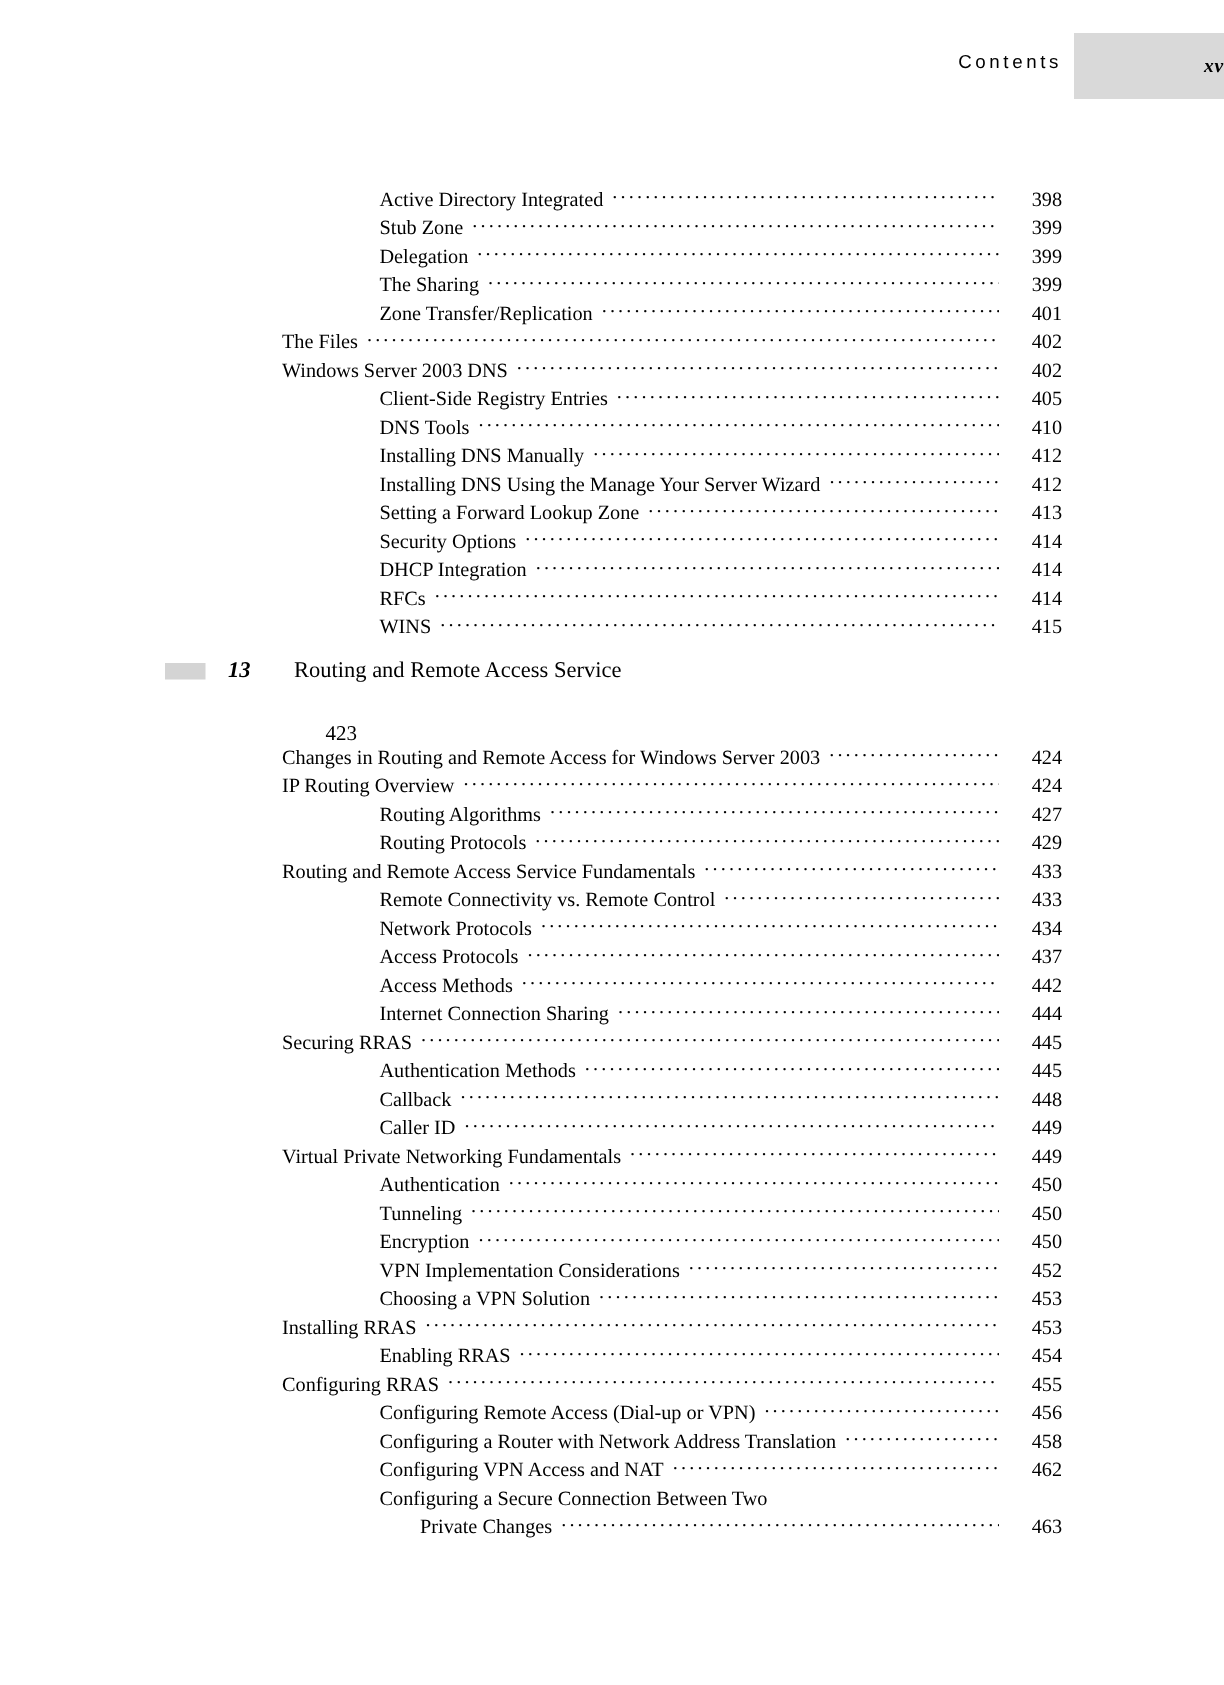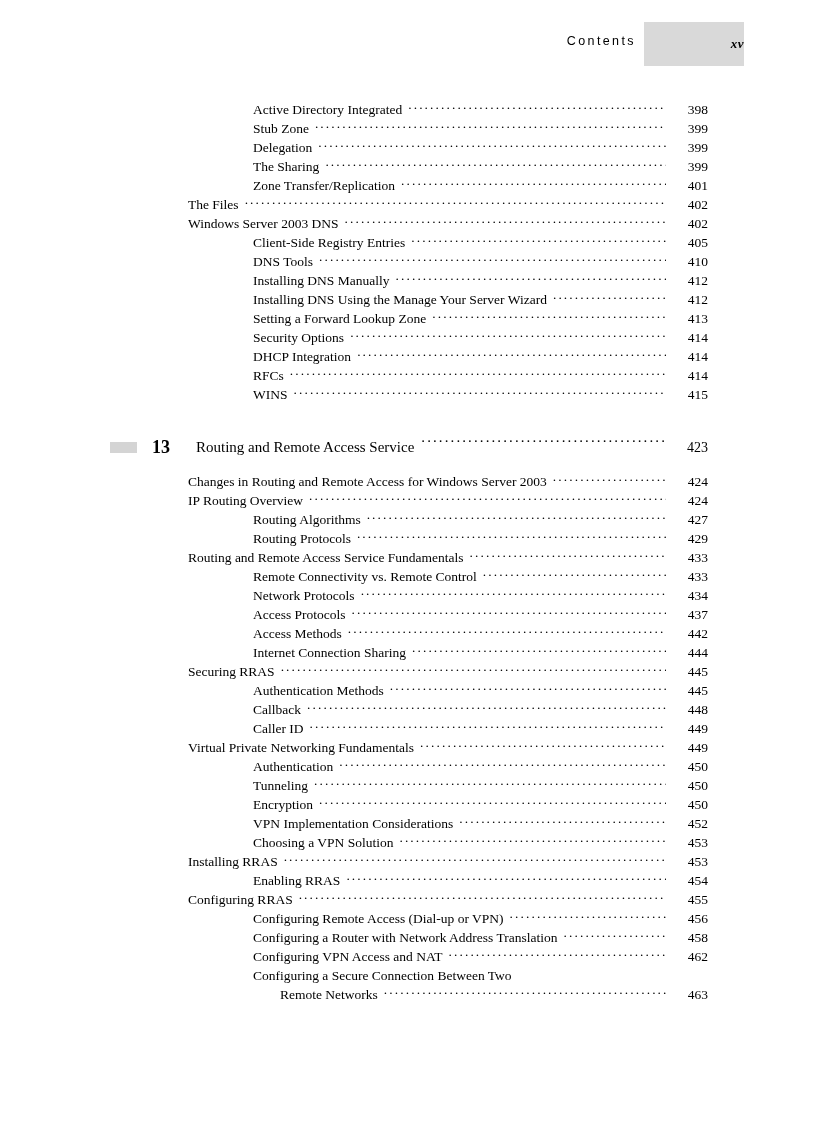--- a/index.html
+++ b/index.html
@@ -14,21 +14,21 @@
     font-family: "Liberation Serif", serif;
     color: #000000;
     overflow: hidden;
   }
 
   
   .header {
     position: absolute;
     top: 22px;
     left: 0;
-    width: 744px;
+    width: 816px;
     height: 44px;
   }
   .header-tab {
     position: absolute;
     right: 0;
     top: 0;
     width: 100px;
     height: 44px;
     background: #d9d9d9;
   }
@@ -72,20 +72,21 @@
     white-space: nowrap;
   }
 
   
   .entry {
     position: absolute;
     left: 0;
     right: 0;
     display: flex;
     align-items: baseline;
+    margin-top: 23px;
   }
   .entry-text {
     flex: 0 0 auto;
     padding-right: 6px;
   }
   .leader {
     flex: 1 1 auto;
     overflow: hidden;
     height: 13px;
     position: relative;
@@ -127,30 +128,32 @@
     width: 27px;
     height: 11px;
     background: #d4d4d4;
   }
   .chapter-num {
     position: absolute;
     left: 152px;
     top: 0;
     font-family: "Liberation Serif", serif;
     font-weight: bold;
-    font-size: 18px;
+    font-size: 15px;
+    font-style: italic;
   }
   .chapter-entry {
     position: absolute;
     left: 196px;
     right: 108px;
     top: 0;
     display: flex;
     align-items: baseline;
     font-size: 15px;
+    flex-direction: column;
   }
   .chapter-entry .entry-text { padding-right: 7px; }
   .chapter-entry .leader::before {
     letter-spacing: 2.1px;
     font-size: 15px;
   }
   .chapter-entry .page-num { font-size: 14px; width: 34px; text-align: right; }
 
   .spacer-lg { height: 28px; }
   .spacer-sm { height: 10px; }
@@ -483,20 +486,20 @@
       </div>
       <div class="toc-row lvl2 no-leader">
         <div class="entry">
           <span class="entry-text">Configuring a Secure Connection Between Two</span>
           <span class="leader"></span>
           <span class="page-num"></span>
         </div>
       </div>
       <div class="toc-row lvl3 wrap">
         <div class="entry">
-          <span class="entry-text">Remote Networks</span>
+          <span class="entry-text">Private Changes</span>
           <span class="leader"></span>
           <span class="page-num">463</span>
         </div>
       </div>
     </div>
 
 </div>
 
 </body></html>

